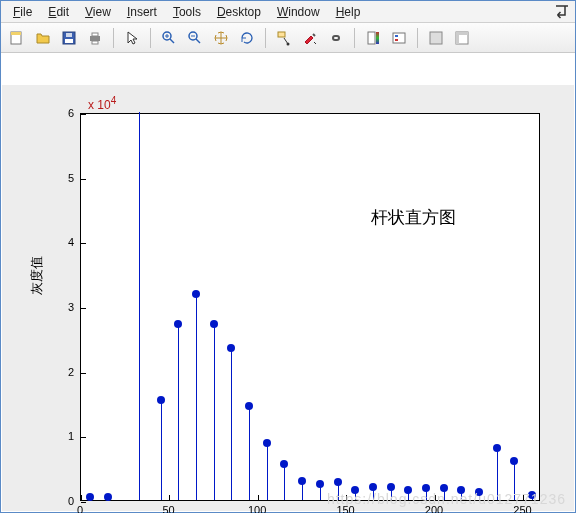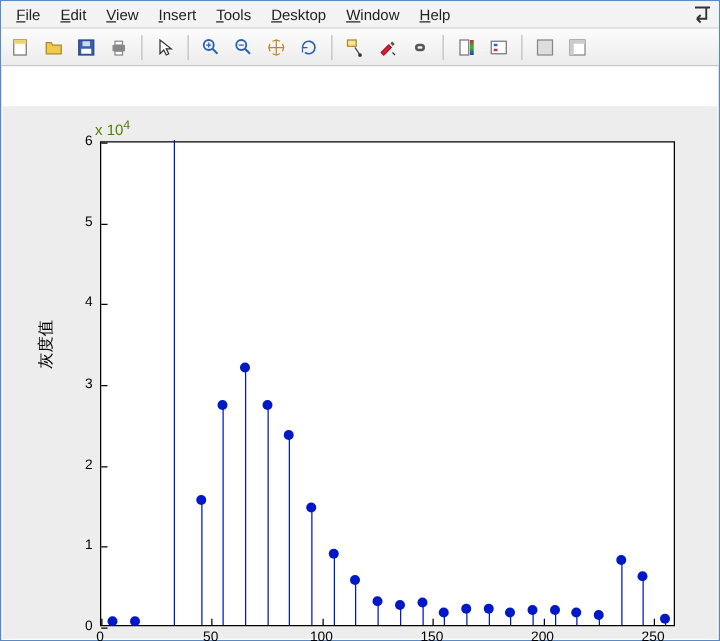--- a/index.html
+++ b/index.html
@@ -22,21 +22,21 @@
   .menu-spacer { flex:1; }
   .menu-drop { width:18px; height:14px; display:flex; align-items:center; justify-content:center; cursor:pointer; }
   
   .toolbar { height: 30px; background: linear-gradient(#fcfcfc,#ececec); border-bottom: 1px solid #c9c9c9; display:flex; align-items:center; padding: 0 4px; gap:2px; }
   .tbtn { width:24px; height:24px; border:1px solid transparent; border-radius:2px; display:flex; align-items:center; justify-content:center; cursor:pointer; }
   .tsep { width:1px; height:20px; background:#c0c0c0; margin:0 4px; }
   .tbtn svg { width:16px; height:16px; }
   
   .figarea { position:absolute; left:1px; right:1px; bottom:1px; top:84px; background:#ededed; }
   .plot { position:absolute; left:78px; top:28px; width:460px; height:388px; background:#fff; border:1px solid #000; }
-  .exp { position:absolute; left:74px; top:10px; font-size:12px; color:#4d7c0f; }
+  .exp { position:absolute; left:86px; top:10px; font-size:12px; color:#b91c1c; }
   .ylab { position:absolute; left:26px; top:210px; transform: rotate(-90deg); transform-origin: left top; font-size:13px; color:#000; }
   .xtick, .ytick { position:absolute; font-size:11px; color:#000; }
   .ttext { position:absolute; font-size:17px; color:#000; }
   .watermark { position:absolute; right:8px; bottom:4px; font-size:14px; color:#d8d8d8; letter-spacing:1px; }
   .stem { position:absolute; width:1px; background:#0018c8; bottom:0; }
   .marker { position:absolute; width:8px; height:8px; border-radius:50%; background:#0018c8; transform:translate(-50%,50%); }
   .tick { position:absolute; background:#000; }
 </style>
 </head>
 <body>
@@ -175,20 +175,21 @@
       </div>
   </div>
 
   <div class="figarea">
     <div class="exp">
       <span>x 10</span><sup>4</sup>
     </div>
     <div class="ylab">灰度值</div>
 
     <div class="plot" id="plot">
+      <div class="ttext" style="left:290px; top:92px;">杆状直方图</div>
     <div class="tick" style="left: 0px; bottom: 0px; width: 1px; height: 5px;"></div>
         <div class="tick" style="left: 88.4615px; bottom: 0px; width: 1px; height: 5px;"></div>
         <div class="tick" style="left: 176.923px; bottom: 0px; width: 1px; height: 5px;"></div>
         <div class="tick" style="left: 265.385px; bottom: 0px; width: 1px; height: 5px;"></div>
         <div class="tick" style="left: 353.846px; bottom: 0px; width: 1px; height: 5px;"></div>
         <div class="tick" style="left: 442.308px; bottom: 0px; width: 1px; height: 5px;"></div>
         <div class="tick" style="left: 0px; top: 388px; width: 5px; height: 1px;"></div>
         <div class="tick" style="left: 0px; top: 323.333px; width: 5px; height: 1px;"></div>
         <div class="tick" style="left: 0px; top: 258.667px; width: 5px; height: 1px;"></div>
         <div class="tick" style="left: 0px; top: 194px; width: 5px; height: 1px;"></div>
@@ -239,20 +240,21 @@
         <div class="stem" style="left: 398.077px; height: 7.76px;"></div>
         <div class="marker" style="left: 398.077px; bottom: 7.76px;"></div>
         <div class="stem" style="left: 415.769px; height: 51.7333px;"></div>
         <div class="marker" style="left: 415.769px; bottom: 51.7333px;"></div>
         <div class="stem" style="left: 433.462px; height: 38.8px;"></div>
         <div class="marker" style="left: 433.462px; bottom: 38.8px;"></div>
         <div class="stem" style="left: 451.154px; height: 5.17333px;"></div>
         <div class="marker" style="left: 451.154px; bottom: 5.17333px;"></div>
       </div>
 
+    <div class="watermark">https://blog.csdn.net/u012771236</div>
   <div class="xtick" style="left: 75px; top: 419px;">0</div>
       <div class="xtick" style="left: 160.462px; top: 419px;">50</div>
       <div class="xtick" style="left: 245.923px; top: 419px;">100</div>
       <div class="xtick" style="left: 334.385px; top: 419px;">150</div>
       <div class="xtick" style="left: 422.846px; top: 419px;">200</div>
       <div class="xtick" style="left: 511.308px; top: 419px;">250</div>
       <div class="ytick" style="left: 66px; top: 410px;">0</div>
       <div class="ytick" style="left: 66px; top: 345.333px;">1</div>
       <div class="ytick" style="left: 66px; top: 280.667px;">2</div>
       <div class="ytick" style="left: 66px; top: 216px;">3</div>

